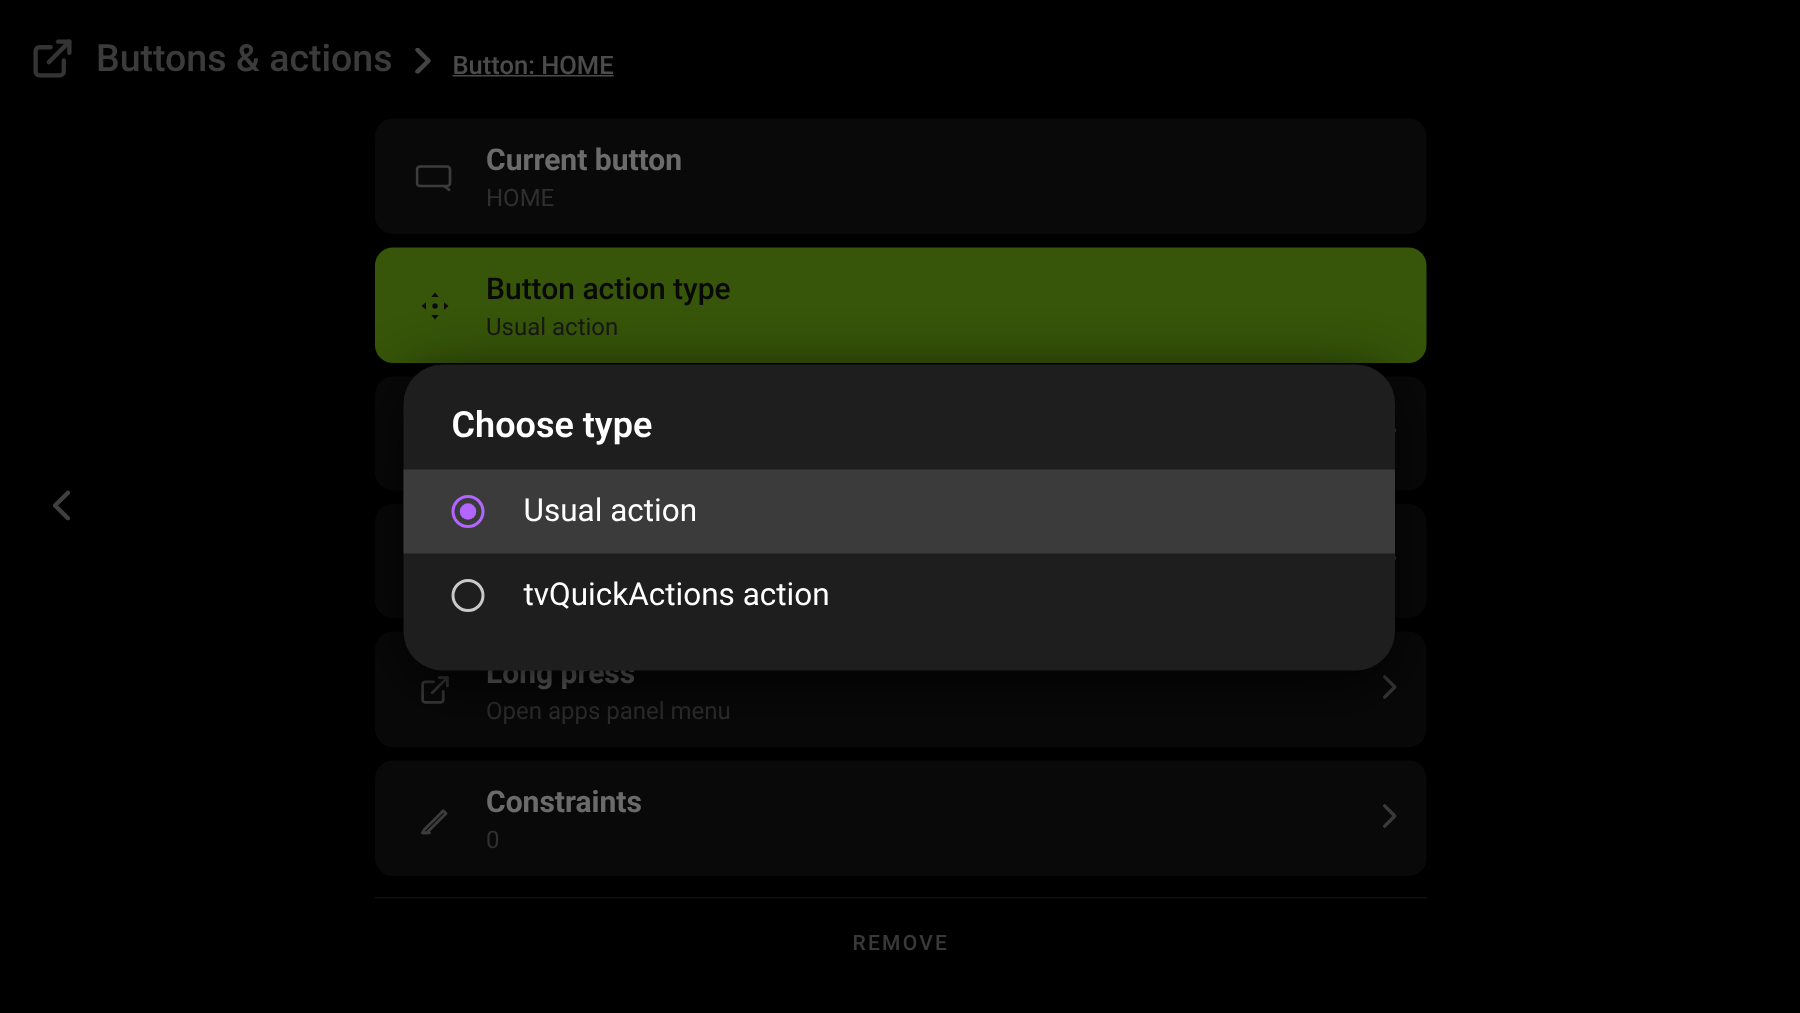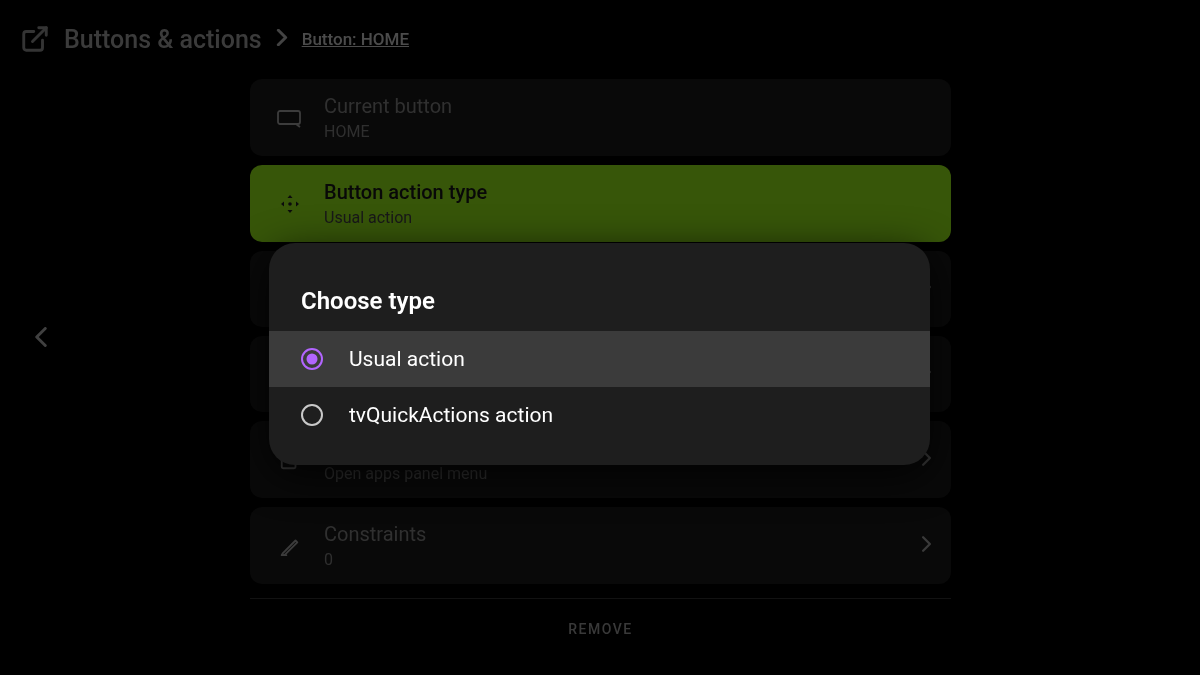--- a/index.html
+++ b/index.html
@@ -7,21 +7,21 @@
   body {
     background: #000;
     font-family: -apple-system, BlinkMacSystemFont, "Segoe UI", Roboto, sans-serif;
     color: #e0e0e0;
     position: relative;
   }
 
   
   .header {
     display: flex;
-    align-items: center;
+    align-items: flex-end;
     gap: 14px;
     padding: 24px 20px 10px 20px;
     color: #808080;
   }
   .header-icon svg { display:block; }
   .header-title {
     font-size: 25px;
     font-weight: 500;
     color: #8d8d8d;
   }
@@ -73,22 +73,22 @@
   .row.selected .row-icon { color:#1c1c1c; }
   .row-text {
     flex: 1;
     margin-left: 14px;
     display: flex;
     flex-direction: column;
     gap: 4px;
   }
   .row-title {
     font-size: 20px;
-    color: #737373;
-    font-weight: 400;
+    color: #ffffff;
+    font-weight: 700;
   }
   .row.selected .row-title { color:#131313; font-weight:500; }
   .row-subtitle {
     font-size: 16px;
     color: #707070;
   }
   .row.selected .row-subtitle { color:#3a3a3a; }
   .row-chevron {
     color: #7c7c7c;
   }
@@ -123,21 +123,20 @@
     background: #1e1e1e;
     border-radius: 26px;
     padding: 26px 0 22px 0;
     box-shadow: 0 10px 40px rgba(0,0,0,0.8);
   }
   .dialog-title {
     font-size: 24px;
     font-weight: 600;
     color: #fff;
     padding: 0 32px 16px 32px;
-    margin-top: 18px;
   }
   .dialog-option {
     display: flex;
     align-items: center;
     gap: 26px;
     padding: 16px 32px;
     margin: 0 0;
   }
   .dialog-option.highlight {
     background: #3b3b3b;

